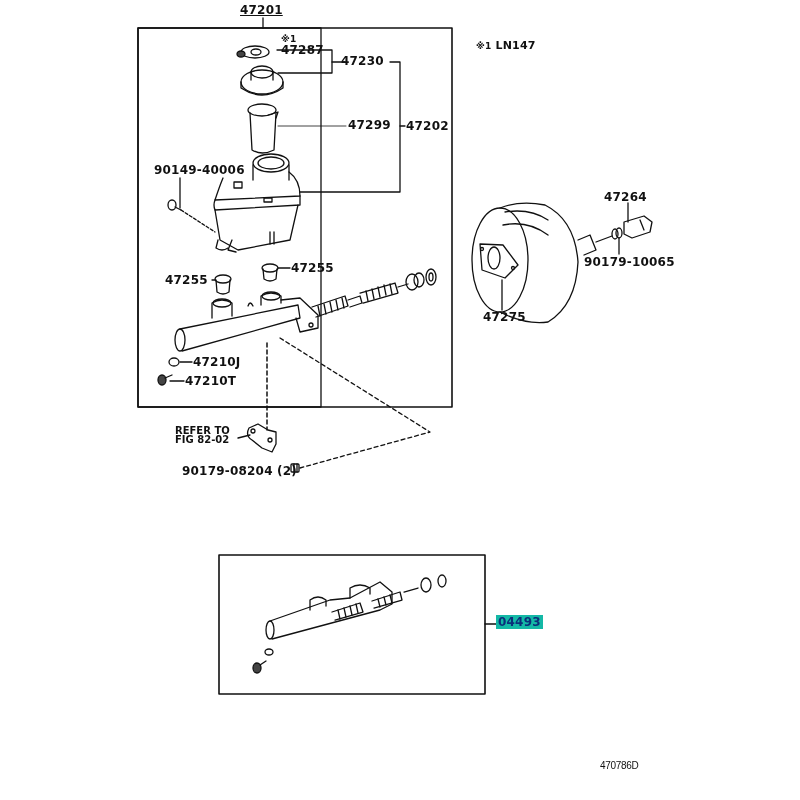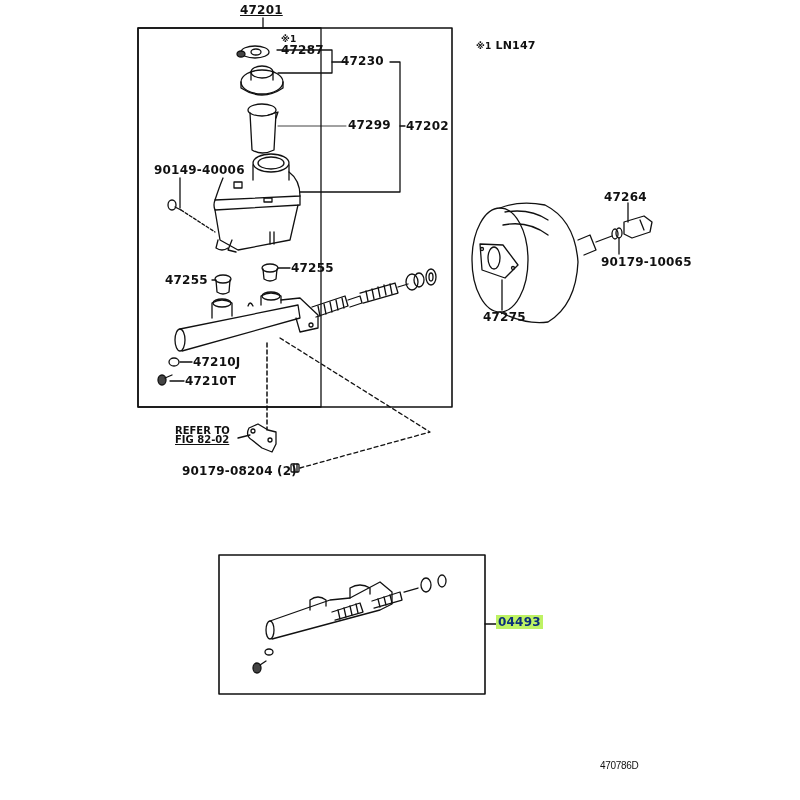--- a/index.html
+++ b/index.html
@@ -4,21 +4,21 @@
 <style>
   html, body { margin: 0; padding: 0; background: #ffffff; }
   body { width: 800px; height: 800px; position: relative; overflow: hidden;
          font-family: "DejaVu Sans", sans-serif; color: #111; }
   #diagram { position: absolute; left: 0; top: 0; width: 800px; height: 800px; }
   .lbl { position: absolute; font-family: "DejaVu Sans", sans-serif; font-weight: bold;
          font-size: 12px; color: #111; white-space: nowrap; line-height: 1; letter-spacing: 0.2px; }
   .small { font-size: 9px; font-weight: bold; }
   .note { position: absolute; font-family: "DejaVu Sans", sans-serif; font-weight: bold;
           font-size: 10px; line-height: 9px; color: #111; white-space: nowrap; }
-  .hl { background: #bef264; color: #0b2f7a; padding: 1px 2px; }
+  .hl { background: #14b8a6; color: #0b2f7a; padding: 1px 2px; }
   .code { position: absolute; font-family: "Liberation Sans", sans-serif; font-size: 10px;
           color: #111; letter-spacing: -0.3px; }
 </style>
 </head>
 <body>
 
 <svg id="diagram" viewBox="0 0 800 800" xmlns="http://www.w3.org/2000/svg">
   <g fill="none" stroke="#111" stroke-width="1.3" stroke-linejoin="round" stroke-linecap="round">
 
     <rect x="138" y="28" width="183" height="379"></rect>
@@ -182,24 +182,24 @@
 <div class="lbl" style="left:281px;top:44px;">47287</div>
 <div class="lbl" style="left:341px;top:55px;">47230</div>
 <div class="lbl" style="left:348px;top:119px;">47299</div>
 <div class="lbl" style="left:406px;top:120px;">47202</div>
 <div class="lbl" style="left:154px;top:164px;">90149-40006</div>
 <div class="lbl" style="left:165px;top:274px;">47255</div>
 <div class="lbl" style="left:291px;top:262px;">47255</div>
 <div class="lbl" style="left:193px;top:356px;">47210J</div>
 <div class="lbl" style="left:185px;top:375px;">47210T</div>
 <div class="note" style="left:175px;top:426px;">REFER TO</div>
-<div class="note" style="left:175px;top:435px;text-decoration:underline;">FIG 82-02</div>
+<div class="note" style="left:175px;top:435px;">FIG 82-02</div>
 <div class="lbl" style="left:182px;top:465px;">90179-08204 (2)</div>
 <div class="lbl" style="left:604px;top:191px;">47264</div>
-<div class="lbl" style="left:584px;top:256px;margin-left:17px;">90179-10065</div>
+<div class="lbl" style="left:584px;top:256px;">90179-10065</div>
 <div class="lbl" style="left:483px;top:311px;">47275</div>
 <div class="lbl hl" style="left:496px;top:615px;">04493</div>
 
 <div class="lbl" style="left:476px;top:40px;font-size:11px;">
   <span class="small">※1</span>
   <span>LN147</span>
 </div>
 <div class="code" style="left:600px;top:760px;">470786D</div>
 
 </body></html>

